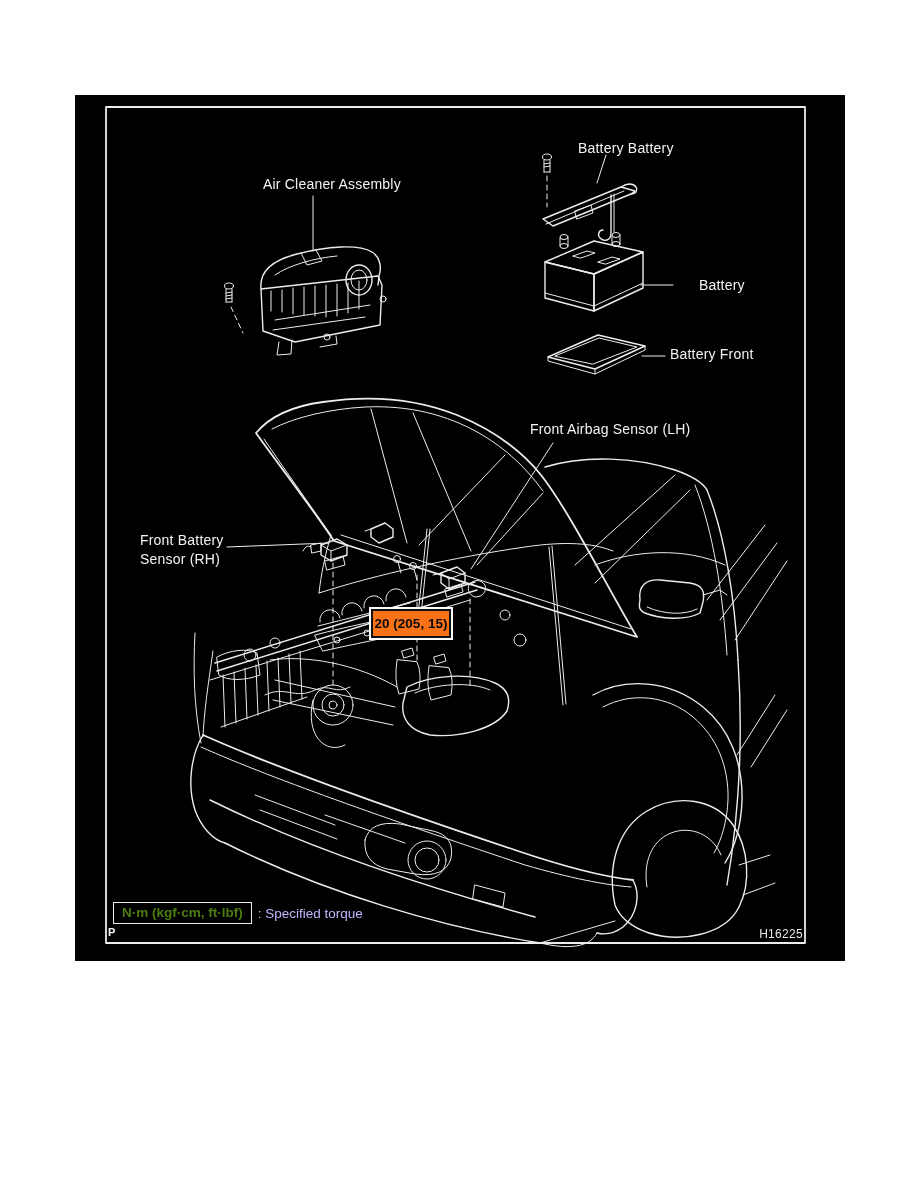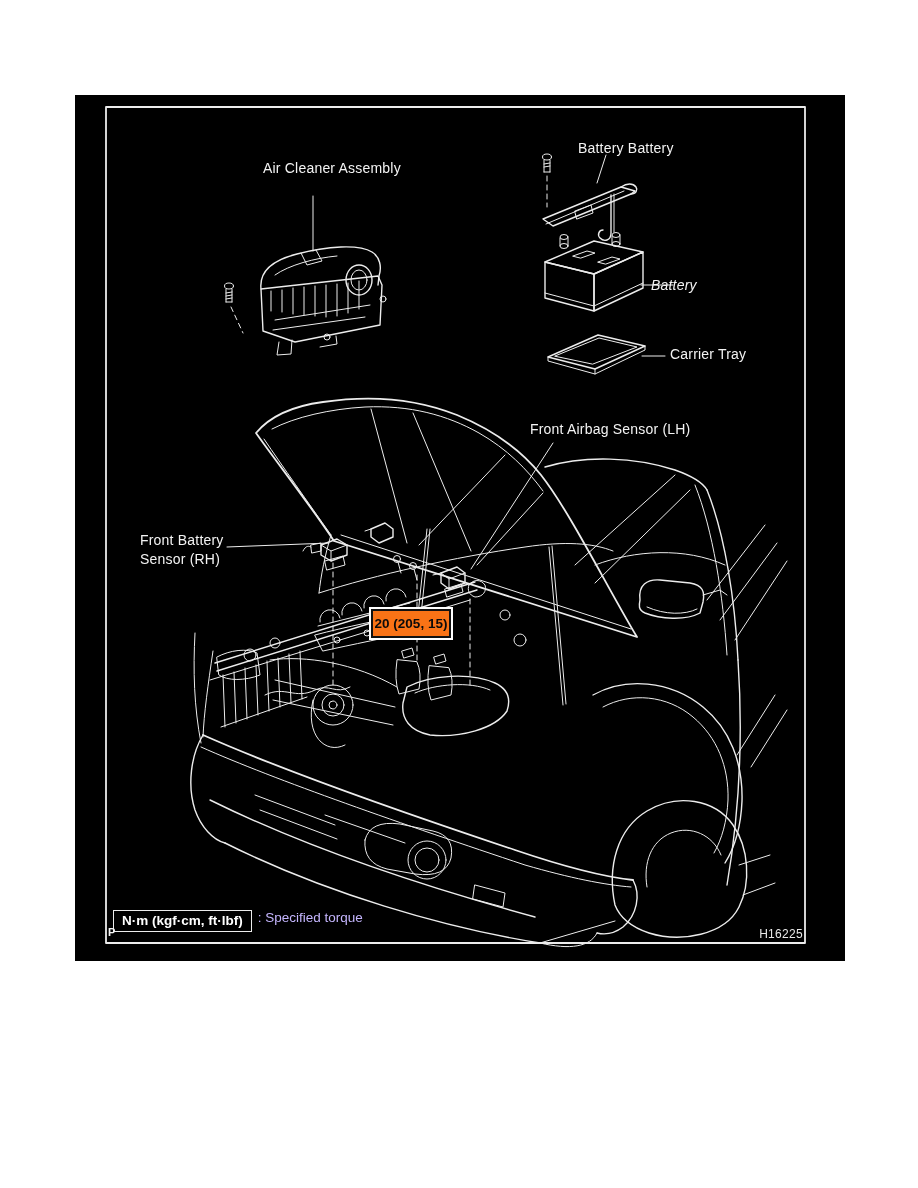--- a/index.html
+++ b/index.html
@@ -10,22 +10,22 @@
            stroke:#ececec;fill:none;stroke-width:1.4;stroke-linecap:round;stroke-linejoin:round;}
   .artwork .thin{stroke-width:1;}
   .artwork .thick{stroke-width:1.8;}
   .artwork .dashed{stroke-dasharray:5 4;stroke-width:1;}
 
   .callout{position:absolute;color:#f3f3f3;font-size:14px;letter-spacing:.2px;white-space:nowrap;line-height:19px;}
   .torque-box{position:absolute;left:296px;top:514px;width:76px;height:25px;background:#f97316;
               border:2px solid #111;box-shadow:0 0 0 2px #fff;color:#0a0a0a;font-size:13.5px;font-weight:bold;
               display:flex;align-items:center;justify-content:center;white-space:nowrap;}
   .legend{position:absolute;left:38px;top:807px;display:flex;align-items:center;}
-  .legend-box{border:1.6px solid #ececec;color:#ffffff;font-size:13.5px;font-weight:bold;
-              padding:2px 8px 3px 8px;white-space:nowrap;margin-top:8px;}
+  .legend-box{border:1.6px solid #ececec;color:#4d7c0f;font-size:13.5px;font-weight:bold;
+              padding:2px 8px 3px 8px;white-space:nowrap;}
   .legend-desc{color:#c4b5fd;font-size:13.5px;margin-left:6px;white-space:nowrap;}
   .corner-p{position:absolute;left:33px;top:831px;color:#f3f3f3;font-size:11px;font-weight:bold;}
   .fig-code{position:absolute;left:620px;top:832px;width:108px;text-align:right;color:#e8e8e8;font-size:12px;letter-spacing:.3px;}
 </style>
 </head>
 <body>
 
 <div class="page">
   <div class="diagram-panel">
 
@@ -252,24 +252,24 @@
       <g>
         <path d="M518,600 C550,582 595,585 628,612 C655,634 668,668 667,706 C666,730 660,752 650,768"></path>
         <path class="thin" d="M528,612 C556,597 592,600 618,622 C642,642 654,672 653,705 C652,726 647,744 639,758"></path>
         <path d="M540,810 C532,772 542,734 572,716 C602,698 640,704 658,730 C674,753 676,788 664,812 C650,840 606,848 574,838 C556,832 545,823 540,810 Z"></path>
         <path class="thin" d="M572,792 C568,768 576,746 596,738 C616,730 638,740 646,760"></path>
         <path class="thin" d="M664,770 L695,760 M668,800 L700,788"></path>
         <path class="thin" d="M465,848 L540,826"></path>
       </g>
     </svg>
 
-    <div class="callout" style="left:188px;top:64px;">Air Cleaner Assembly</div>
+    <div class="callout" style="left:188px;top:80px;">Air Cleaner Assembly</div>
     <div class="callout" style="left:503px;top:44px;">Battery Battery</div>
-    <div class="callout" style="left:576px;top:181px;font-style:italic;">Battery</div>
-    <div class="callout" style="left:595px;top:250px;">Carrier Tray</div>
+    <div class="callout" style="left:624px;top:181px;">Battery</div>
+    <div class="callout" style="left:595px;top:250px;">Battery Front</div>
     <div class="callout" style="left:455px;top:325px;text-align:center;">Front Airbag Sensor (LH)</div>
     <div class="callout" style="left:65px;top:436px;">
       <div>Front Battery</div>
       <div>Sensor (RH)</div>
     </div>
 
     <div class="torque-box">20 (205, 15)</div>
 
     <div class="legend">
       <span class="legend-box">N·m (kgf·cm, ft·lbf)</span>

